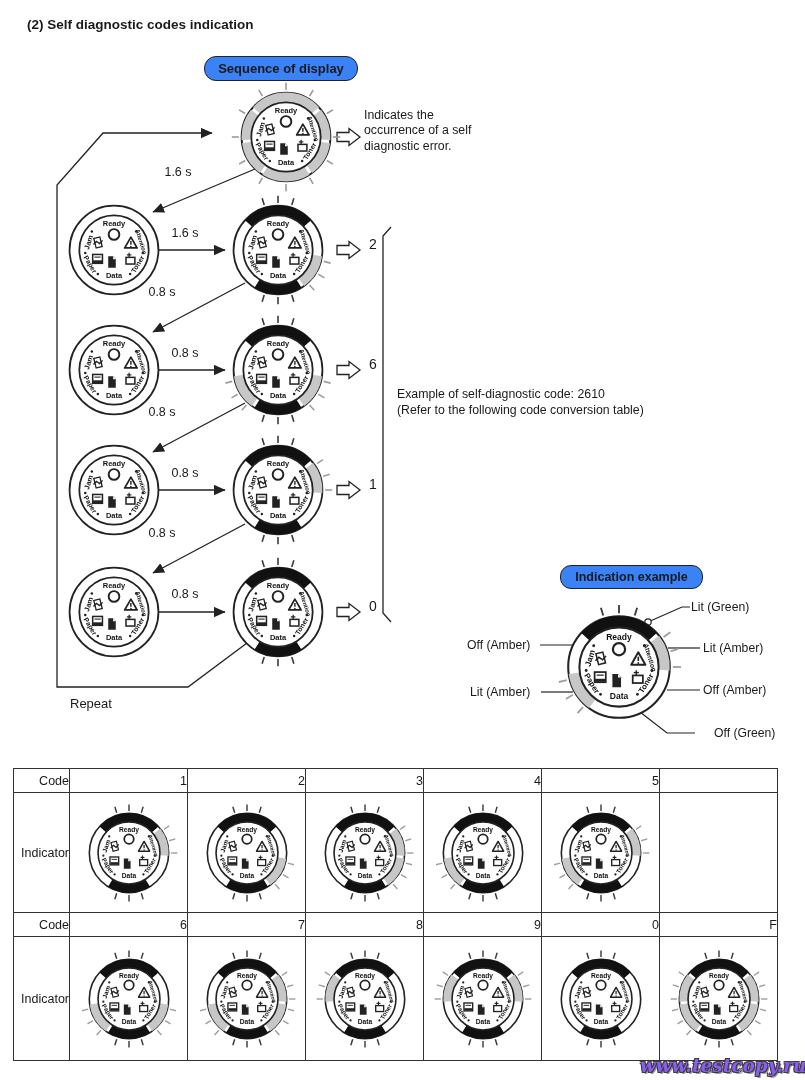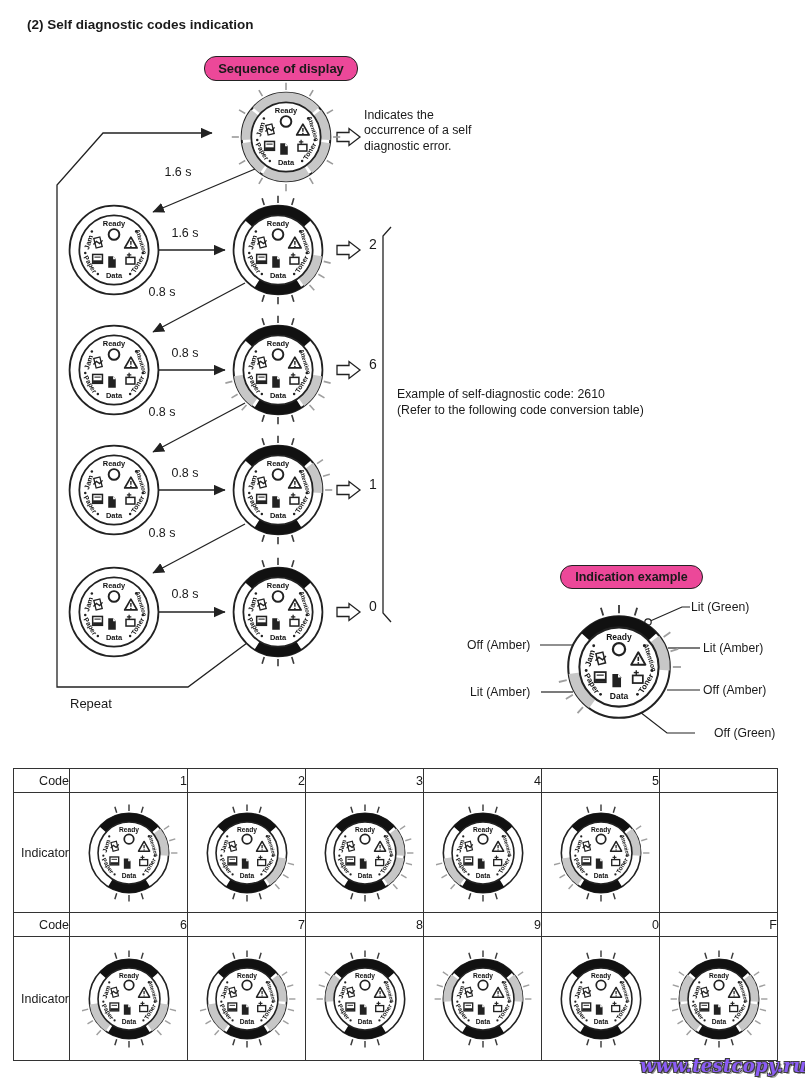--- a/index.html
+++ b/index.html
@@ -1,22 +1,22 @@
 <!DOCTYPE html>
 <html><head>
 <meta charset="utf-8">
 <style>
   html,body{margin:0;padding:0;background:#fff;}
   .page{position:relative;width:805px;height:1080px;background:#fff;overflow:hidden;
         font-family:"Liberation Sans",sans-serif;color:#1a1a1a;}
   h1.title{position:absolute;left:15px;top:5px;margin:12px;font-size:13.5px;font-weight:bold;}
-  .pill{position:absolute;border:1.6px solid #222;border-radius:12px;background:#ec4899;
+  .pill{position:absolute;border:1.6px solid #222;border-radius:12px;background:#3b82f6;
         display:flex;align-items:center;justify-content:center;font-weight:bold;}
   #pill-seq{left:204px;top:56px;width:152px;height:23px;font-size:13px;}
-  #pill-example{left:560px;top:565px;width:141px;height:22px;font-size:12.5px;}
+  #pill-example{left:560px;top:565px;width:141px;height:22px;font-size:12.5px;border-radius:11px;}
   #pill-table{left:28px;top:733px;width:151px;height:22px;font-size:12.5px;}
   .ind{position:absolute;}
   .txt{position:absolute;font-size:12.3px;line-height:15.3px;}
   .delay{position:absolute;width:44px;text-align:center;font-size:12.5px;}
   .digit{position:absolute;width:18px;text-align:center;font-size:14px;}
   .callout{position:absolute;font-size:12.2px;white-space:nowrap;}
   #repeat{left:70px;top:666px;font-size:13px;margin-top:30px;}
   #example-note{left:397px;top:386px;line-height:16.4px;white-space:nowrap;}
   #error-note{left:364px;top:108px;width:132px;}
   #overlay{position:absolute;left:0;top:0;pointer-events:none;}

